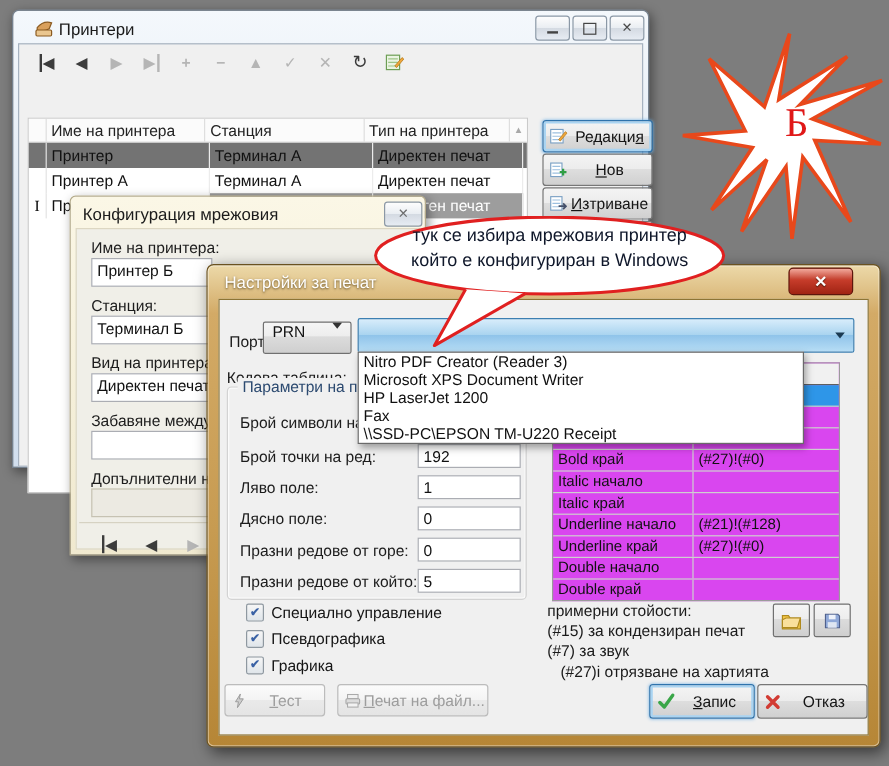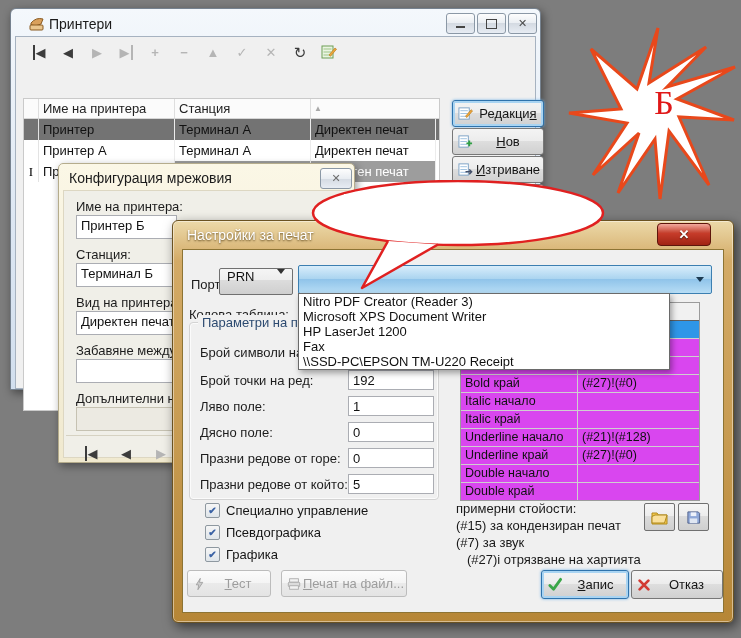--- a/index.html
+++ b/index.html
@@ -83,21 +83,21 @@
   .cv{flex:1;padding-left:4px;white-space:nowrap;overflow:hidden}
   .chead{background:#f1f1f1;border-bottom:1px solid #5f5f5f}
   .csel{background:#2e96e8}
   
   .cb{width:13px;height:13px;border:1px solid #8e98a0;border-radius:2px;
       background:linear-gradient(#f6f6f6,#dfe5ea);display:flex;align-items:center;
       justify-content:center;font-size:10px;font-weight:bold;color:#3a62a5;line-height:12px}
   .cblbl{font-size:13px;color:#151515;white-space:nowrap}
   .hint{font-size:13px;color:#1a1a1a;white-space:nowrap;line-height:17px}
   .ibtn{width:29px;height:26px;display:flex;align-items:center;justify-content:center}
-  .redtxt{color:#ffffff;font-size:15px;white-space:nowrap;text-align:center}
+  .redtxt{color:#0f172a;font-size:15px;white-space:nowrap;text-align:center}
 </style>
 </head>
 <body>
 
 <div class="abs w7win" style="left:10px;top:8px;width:529px;height:380px;z-index:10">
   <span class="abs ic" style="left:12px;top:7px">
     <svg width="18" height="16" viewBox="0 0 18 16">
       <path d="M3 7 Q8 1 15 3 L13 8 Q8 11 3 9 Z" fill="#d9a05c" stroke="#8a5a20"></path>
       <rect x="2" y="9" width="13" height="5" rx="1" fill="#eac68f" stroke="#8a5a20"></rect>
     </svg>
@@ -133,20 +133,21 @@
           <path d="M2.5 5h8M2.5 8h8M2.5 11h8" stroke="#9dc487" stroke-width="1"></path>
           <path d="M8 11 L14 4 l1.5 1.2 L9.5 12.3 Z" fill="#f0a73c" stroke="#b97d1e" stroke-width=".7"></path>
         </svg></span>
     </div>
 
     <div class="abs ptable" style="left:7px;top:61px;width:415px;height:311px">
       <div class="prow phead">
         <div class="pc gut"></div>
         <div class="pc c1">Име на принтера</div>
         <div class="pc c2">Станция</div>
+        <div class="pc c3">Тип на принтера</div>
         <div class="pc" style="width:14px;border:none;text-align:center;color:#a9a9a9;font-size:8px;padding:0">▲</div>
       </div>
       <div class="prow" style="background:#737373">
         <div class="pc gut"></div>
         <div class="pc c1">Принтер</div>
         <div class="pc c2">Терминал А</div>
         <div class="pc c3">Директен печат</div>
       </div>
       <div class="prow">
         <div class="pc gut"></div>

